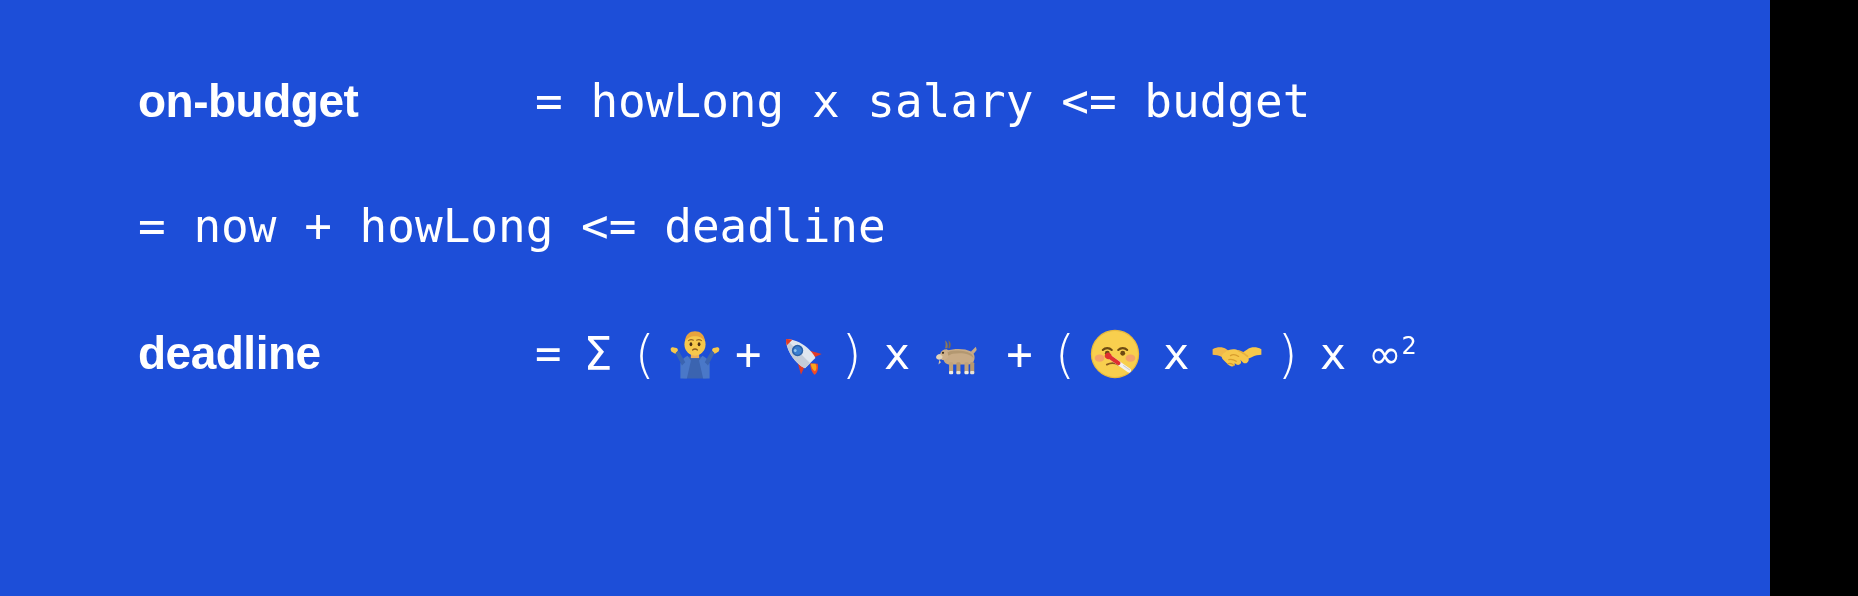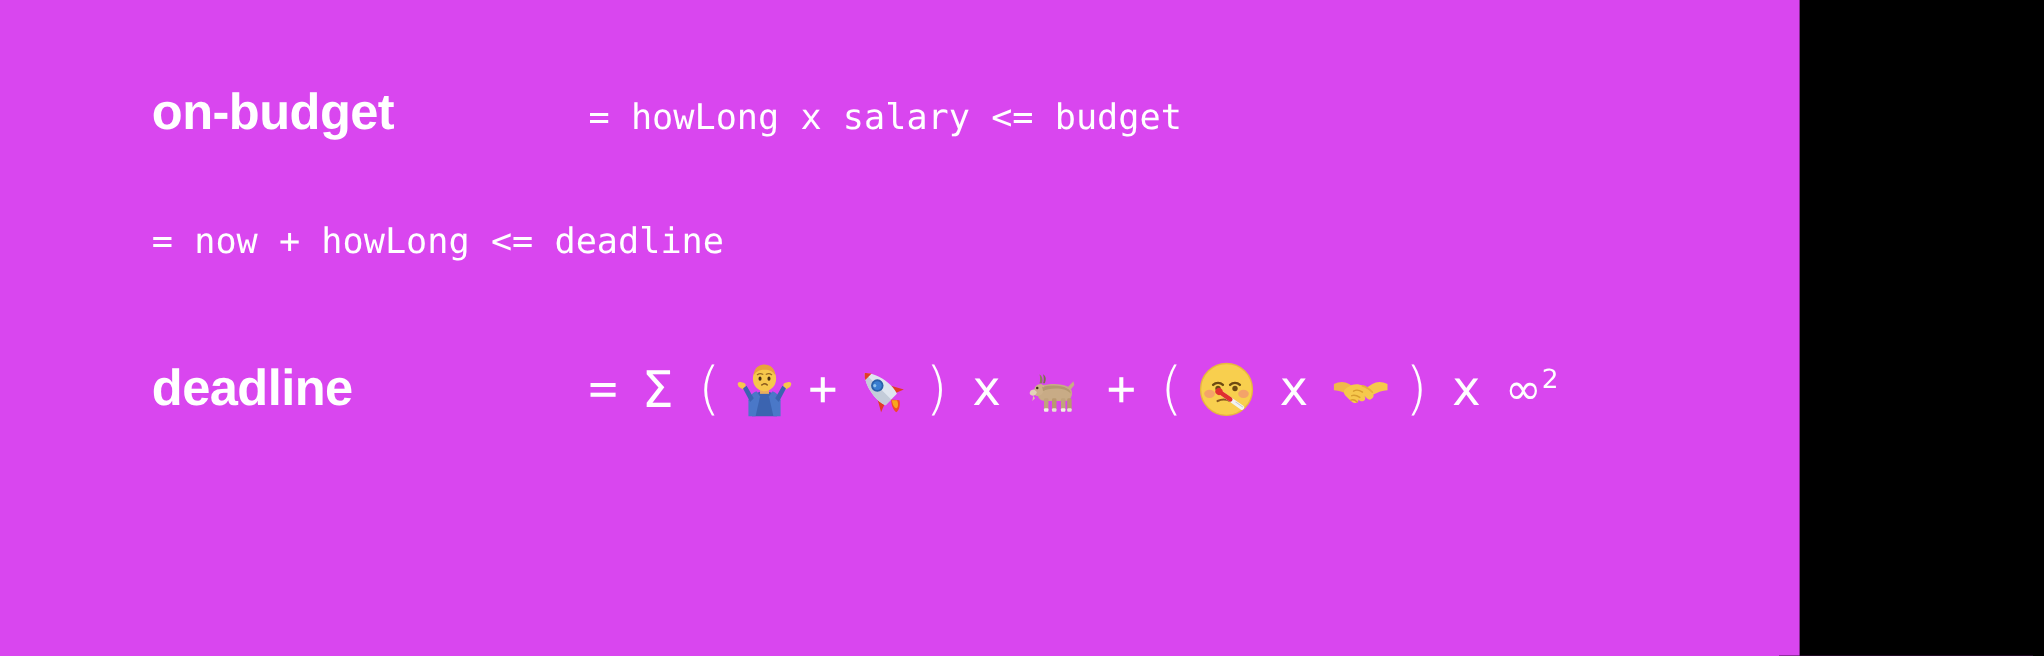--- a/index.html
+++ b/index.html
@@ -11,23 +11,23 @@
   body {
     width: 1858px;
     height: 596px;
     overflow: hidden;
     font-family: "Liberation Sans", sans-serif;
     -webkit-font-smoothing: antialiased;
   }
 
   #slide {
     position: relative;
-    width: 1636px;
+    width: 1770px;
     height: 596px;
-    background: #d946ef;
+    background: #1d4ed8;
     box-sizing: border-box;
   }
 
   .equation-list {
     position: absolute;
     left: 138px;
     top: 78px;
     width: 1700px;
   }
 
@@ -45,21 +45,21 @@
     font-size: 46px;
     line-height: 1;
     letter-spacing: -0.5px;
     color: #ffffff;
     white-space: nowrap;
   }
 
   .eq-body {
     flex: 1 1 auto;
     font-family: "DejaVu Sans Mono", "Liberation Mono", monospace;
-    font-size: 32px;
+    font-size: 46px;
     line-height: 1;
     color: #ffffff;
     white-space: nowrap;
   }
 
   
   .eq-body.with-emoji {
     display: flex;
     align-items: center;
     gap: 0;

